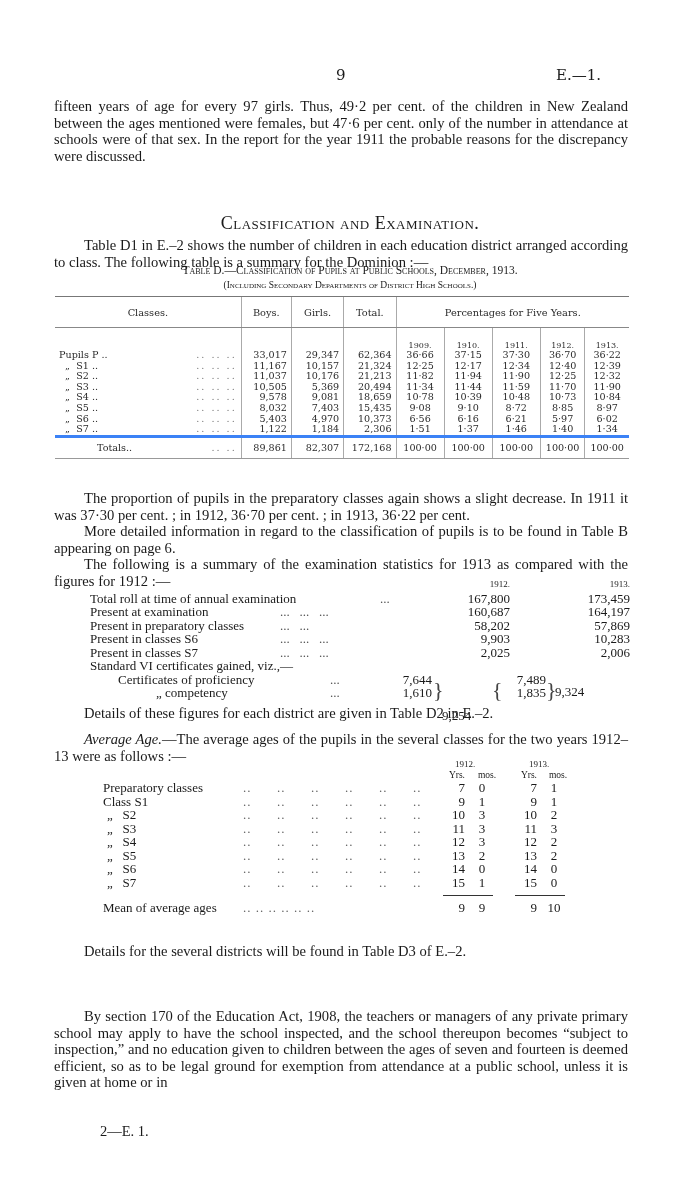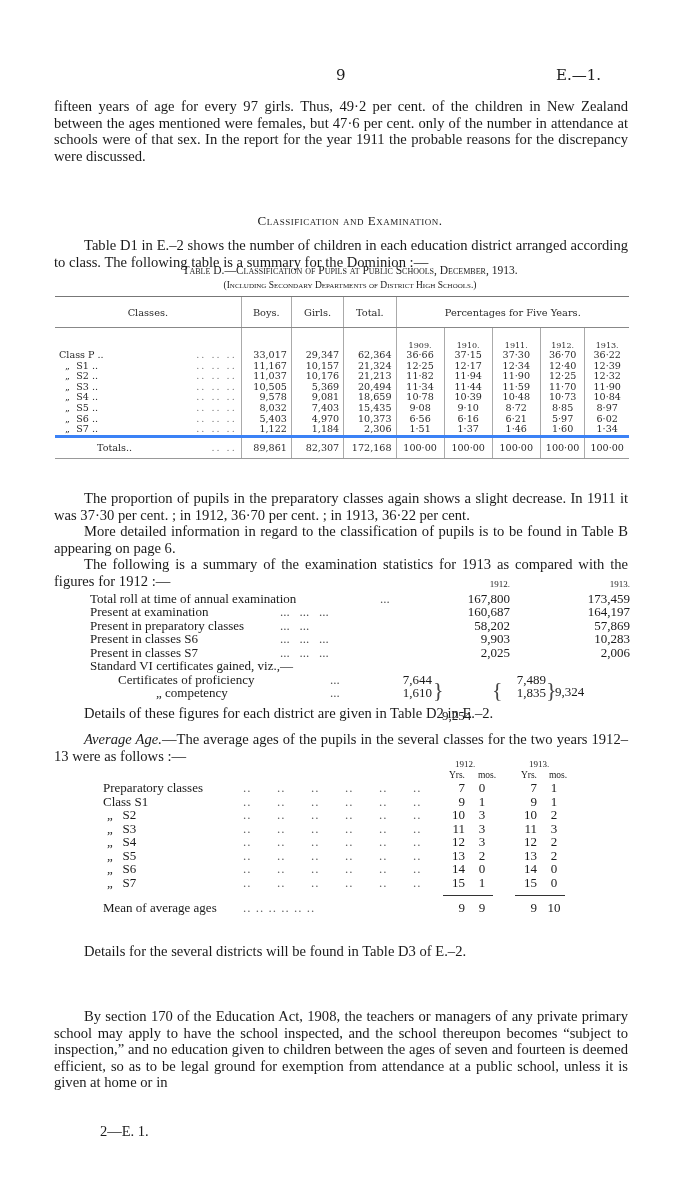--- a/index.html
+++ b/index.html
@@ -9,21 +9,21 @@
     color: #1a1a1a;
   }
   .page { position: absolute; left: 0; top: 0; width: 700px; height: 1189px; }
   .hdr-num { position: absolute; top: 66px; left: 336px; font-size: 15px; }
   .hdr-ref { position: absolute; top: 66px; left: 556px; font-size: 15px; }
 
   .txt { position: absolute; left: 54px; width: 574px; font-size: 14.6px; line-height: 16.5px;
          font-family: "Liberation Serif", "DejaVu Serif", serif; text-align: justify; }
   .txt p { margin: 0; }
   .indent { text-indent: 30px; }
-  .heading { position: absolute; left: 0; width: 700px; text-align: center; font-size: 13px;
+  .heading { position: absolute; left: 0; width: 700px; text-align: center; font-size: 18px;
              font-family: "Liberation Serif", serif; font-variant: small-caps; letter-spacing: 0.5px; }
 
   
   .tcap { position: absolute; left: 0; width: 700px; text-align: center;
           font-family: "Liberation Serif", serif; font-variant: small-caps; }
   table.td { position: absolute; left: 55px; top: 296px; width: 574px; border-collapse: collapse;
              font-family: "DejaVu Serif", serif; font-size: 9.6px; color: #2a2a2a; }
   table.td th { font-weight: normal; font-size: 9.8px; height: 30px; border-bottom: 1px solid #888; border-top: 1px solid #777; }
   table.td td, table.td th { border-left: 1px solid #aaa; padding: 0 4px; }
   table.td td:first-child, table.td th:first-child { border-left: none; }
@@ -107,21 +107,21 @@
           <td></td>
         <td>1909.</td>
         <td>1910.</td>
         <td>1911.</td>
         <td>1912.</td>
         <td>1913.</td>
       </tr>
     <tr class="r">
           <td>
             <div class="lbl">
-              <span>Class P ..</span>
+              <span>Pupils P ..</span>
               <span class="dots">..        ..        ..</span>
             </div>
           </td>
           <td class="num">33,017</td>
           <td class="num">29,347</td>
           <td class="num">62,364</td>
           <td class="pct">36·66</td>
           <td class="pct">37·15</td>
           <td class="pct">37·30</td>
           <td class="pct">36·70</td>
@@ -229,21 +229,21 @@
               <span>&nbsp;&nbsp;„&nbsp;&nbsp;S7 ..</span>
               <span class="dots">..        ..        ..</span>
             </div>
           </td>
           <td class="num">1,122</td>
           <td class="num">1,184</td>
           <td class="num">2,306</td>
           <td class="pct">1·51</td>
           <td class="pct">1·37</td>
           <td class="pct">1·46</td>
-          <td class="pct">1·60</td>
+          <td class="pct">1·40</td>
           <td class="pct">1·34</td>
         </tr>
         <tr class="tot">
           <td>
             <div class="lbl" style="padding-left: 38px;">
               <span>Totals..</span>
               <span class="dots">..        ..</span>
             </div>
           </td>
           <td class="num">89,861</td>

